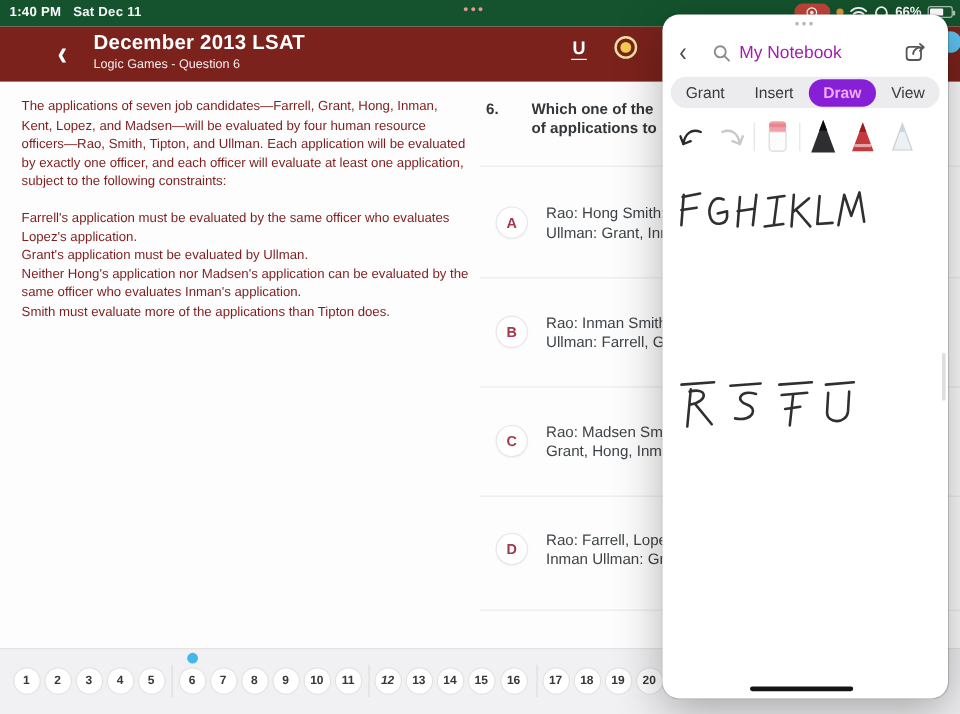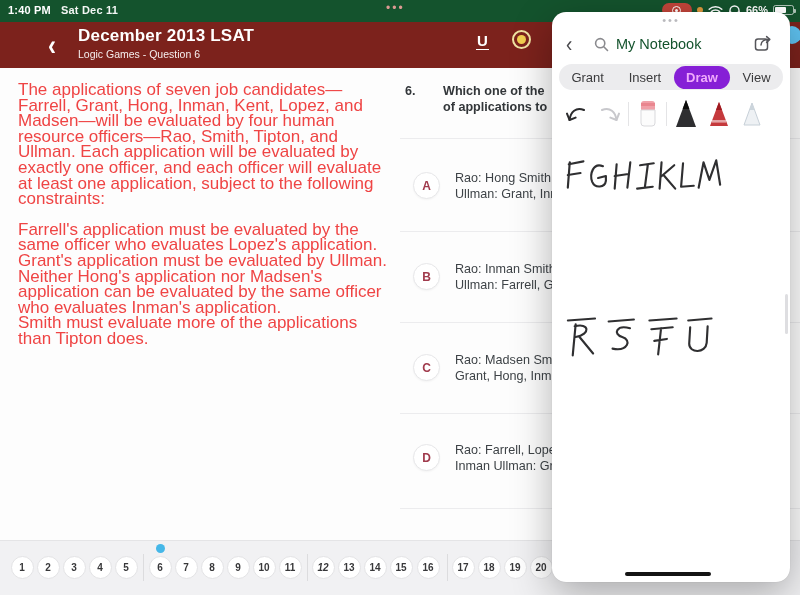--- a/index.html
+++ b/index.html
@@ -31,21 +31,21 @@
     background:#7c221c; color:#fff; z-index:4;
   }
   .back-chevron { position:absolute; left:48px; top:9px; font-size:24px; font-weight:bold; color:#fff; transform:scaleY(1.25); }
   .hdr-title { position:absolute; left:78px; top:4px; font-size:17px; font-weight:bold; letter-spacing:.2px; }
   .hdr-sub { position:absolute; left:78px; top:26px; font-size:10.5px; opacity:.92; }
   .tool-underline { position:absolute; left:476px; top:10px; font-size:15px; font-weight:bold; border-bottom:1.5px solid #fff; line-height:17px; padding:0 1px; }
   .tool-highlight { position:absolute; left:512px; top:8px; width:19px; height:19px; border:2px solid #f0e3a2; border-radius:50%; display:flex; align-items:center; justify-content:center; }
   .tool-highlight i { width:9px; height:9px; border-radius:50%; background:#f2cf4f; }
   
   .content { position:absolute; top:68px; left:0; width:800px; height:472px; background:#fdfdfd; }
-  .passage { position:absolute; left:18px; top:14px; width:374px; font-size:17px; line-height:15.6px; color:#ef4444; }
+  .passage { position:absolute; left:18px; top:14px; width:374px; font-size:11px; line-height:15.6px; color:#7f1d1d; }
   .passage p { margin-bottom:15px; }
   
   .qcol { position:absolute; left:400px; top:0; width:400px; height:472px; }
   .q-num { position:absolute; left:5px; top:16px; font-size:12.6px; font-weight:bold; color:#33373a; }
   .q-text { position:absolute; left:43px; top:16px; width:260px; font-size:12.6px; font-weight:bold; color:#33373a; line-height:15.5px; white-space:nowrap; overflow:hidden; }
   .q-sep { position:absolute; left:0; width:400px; height:1px; background:#ececee; }
   .answer-row { position:absolute; left:0; width:400px; height:46px; }
   .ans-circle {
     position:absolute; left:13px; top:0; width:27px; height:27px; border-radius:50%;
     background:#fff; border:1px solid #e7e7e9; box-shadow:0 1px 2px rgba(0,0,0,.04);
@@ -67,21 +67,21 @@
   .nav-current-dot { position:absolute; top:3px; width:9px; height:9px; border-radius:50%; background:#45b7e8; }
   
   .panel {
     position:absolute; left:552px; top:12px; width:238px; height:570px;
     background:#fff; border-radius:14px; z-index:50;
     box-shadow:0 12px 40px rgba(0,0,0,.30), 0 0 1px rgba(0,0,0,.2);
   }
   .panel-handle { position:absolute; left:0; right:0; top:2px; text-align:center; color:#b9b9bd; font-size:11px; letter-spacing:2px; }
   .panel-chevron { position:absolute; left:14px; top:22px; font-size:19px; color:#48484c; transform:scaleY(1.2); }
   .panel-search { position:absolute; left:42px; top:24px; display:flex; align-items:center; gap:7px; }
-  .panel-title { font-size:14.5px; color:#14532d; }
+  .panel-title { font-size:14.5px; color:#a21caf; }
   .panel-share { position:absolute; right:16px; top:22px; }
   .tabbar {
     position:absolute; left:7px; right:7px; top:52px; height:26px;
     background:#ececee; border-radius:13px; display:flex; align-items:center; justify-content:space-around;
   }
   .tab { font-size:13px; color:#3a3a3c; padding:4px 12px; border-radius:13px; }
   .tab.active { color:#f0abfc; font-weight:bold; }
   .toolrow { position:absolute; left:8px; right:8px; top:84px; height:36px; display:flex; align-items:center; }
   .tool { display:flex; align-items:center; justify-content:center; width:33px; height:34px; }
   .tool-div { width:1px; height:24px; background:#e4e4e6; margin:0 2px; }

